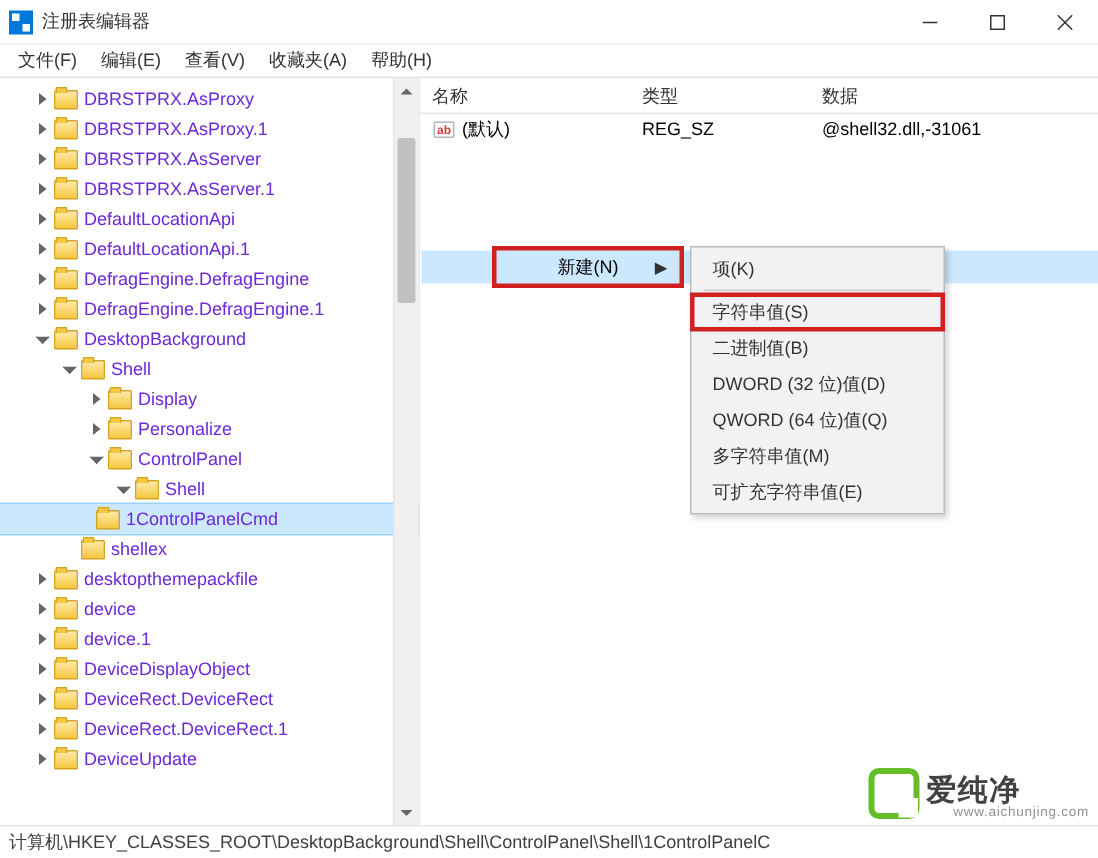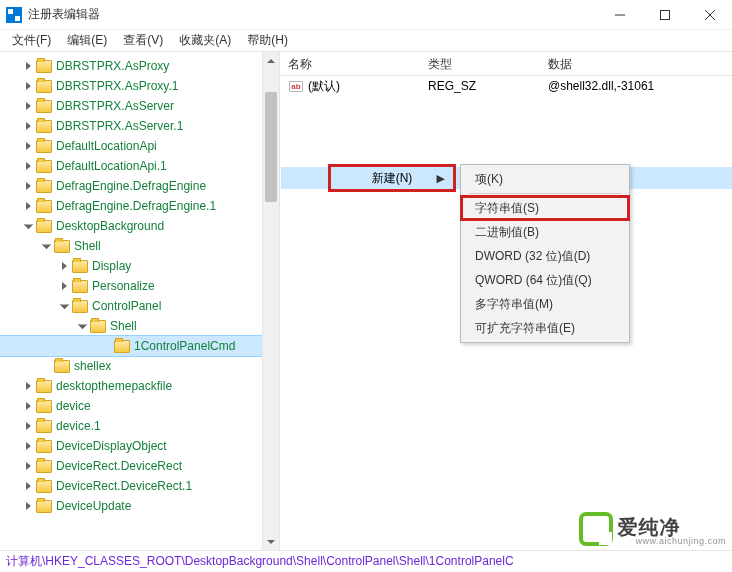--- a/index.html
+++ b/index.html
@@ -12,21 +12,21 @@
 .title-text { flex: 1; font-size: 12px; color: #333; }
 .win-controls { display: flex; }
 .win-btn { width: 45px; height: 30px; display: flex; align-items: center; justify-content: center; color: #333; }
 .win-btn svg { width: 10px; height: 10px; }
 
 .menubar { height: 22px; display: flex; align-items: center; padding-left: 4px; border-bottom: 1px solid #e5e5e5; }
 .menu-item { padding: 2px 8px; font-size: 12px; color: #333; cursor: default; }
 
 .content { display: flex; height: 498px; }
 .tree-pane { width: 280px; border-right: 1px solid #e5e5e5; overflow: hidden; position: relative; padding-top: 4px; }
-.tree-row { height: 20px; display: flex; align-items: center; font-size: 12px; color: #15803d; white-space: nowrap; cursor: default; text-align: center; }
+.tree-row { height: 20px; display: flex; align-items: center; font-size: 12px; color: #6d28d9; white-space: nowrap; cursor: default; text-align: center; }
 .expander { width: 12px; height: 12px; display: flex; align-items: center; justify-content: center; margin-right: 2px; }
 .expander.collapsed::before { content: ""; border-left: 5px solid #666; border-top: 4px solid transparent; border-bottom: 4px solid transparent; display: block; }
 .expander.expanded::before { content: ""; width: 6px; height: 6px; border-left: 1px solid #666; border-bottom: 1px solid #666; transform: rotate(-45deg); margin-top: -3px; background: #666; clip-path: polygon(0 0, 100% 100%, 0 100%); }
 .expander.none { visibility: hidden; }
 .folder-icon { width: 16px; height: 13px; margin-right: 4px; background: linear-gradient(#ffe9a6, #f5c842); border: 1px solid #d5a420; border-radius: 1px; position: relative; }
 .folder-icon::before { content: ""; position: absolute; top: -3px; left: 0; width: 6px; height: 3px; background: #f5c842; border: 1px solid #d5a420; border-bottom: none; border-radius: 1px 1px 0 0; }
 .tree-row.selected { background: #cce8ff; outline: 1px solid #99d1ff; }
 .tree-scroll { position: absolute; right: 0; top: 0; bottom: 0; width: 17px; background: #f0f0f0; border-left: 1px solid #e5e5e5; }
 .tree-scroll .thumb { position: absolute; left: 2px; right: 2px; top: 40px; height: 110px; background: #c1c1c1; border-radius: 2px; }
 .tree-scroll .arrow-up, .tree-scroll .arrow-down { position: absolute; left: 0; right: 0; height: 17px; display: flex; align-items: center; justify-content: center; }
@@ -46,21 +46,21 @@
 .context-bar { position: absolute; left: 328px; top: 164px; width: 128px; height: 28px; border: 3px solid #d02020; background: #cce8ff; display: flex; align-items: center; justify-content: center; z-index: 5; }
 .context-bar .cb-label { font-size: 12px; }
 .context-bar .cb-arrow { position: absolute; right: 8px; font-size: 11px; color: #333; }
 .context-bar-bg { position: absolute; left: 281px; top: 167px; right: 0; height: 22px; background: #cce8ff; z-index: 2; }
 
 .submenu { position: absolute; left: 460px; top: 164px; width: 170px; background: #f2f2f2; border: 1px solid #bcbcbc; box-shadow: 2px 2px 4px rgba(0,0,0,0.18); padding: 2px 0; z-index: 10; }
 .sub-item { height: 24px; display: flex; align-items: center; padding: 0 14px; font-size: 12px; color: #333; cursor: default; }
 .sub-item.highlighted { outline: 3px solid #d02020; outline-offset: -2px; }
 .sub-sep { height: 1px; background: #d0d0d0; margin: 2px 8px; }
 
-.statusbar { height: 22px; border-top: 1px solid #e5e5e5; padding: 2px 6px; font-size: 12px; color: #6d28d9; display: flex; align-items: center; white-space: nowrap; overflow: hidden; }
+.statusbar { height: 22px; border-top: 1px solid #e5e5e5; padding: 2px 6px; font-size: 12px; color: #404040; display: flex; align-items: center; white-space: nowrap; overflow: hidden; }
 
 .watermark { position: absolute; right: 6px; bottom: 26px; display: flex; align-items: flex-end; gap: 4px; opacity: 0.92; z-index: 20; pointer-events: none; }
 .wm-logo { width: 34px; height: 34px; border: 4px solid #59b915; border-radius: 7px; position: relative; }
 .wm-logo::after { content: ""; position: absolute; right: -3px; bottom: -3px; width: 13px; height: 13px; background: #fff; }
 .wm-text { display: flex; flex-direction: column; line-height: 1; }
 .wm-ch { font-size: 20px; font-weight: bold; color: #333; letter-spacing: 1px; }
 .wm-en { font-size: 9px; color: #888; letter-spacing: 0.5px; padding-left: 18px; }
 </style>
 </head>
 <body>
@@ -162,21 +162,21 @@
         <div class="tree-row" style="padding-left: 58px;">
           <span class="expander expanded"></span>
           <span class="folder-icon"></span>
           <span>ControlPanel</span>
         </div>
         <div class="tree-row" style="padding-left: 76px;">
           <span class="expander expanded"></span>
           <span class="folder-icon"></span>
           <span>Shell</span>
         </div>
-        <div class="tree-row selected" style="padding-left: 100px;">
+        <div class="tree-row selected" style="padding-left: 50px;">
           <span class="expander none"></span>
           <span class="folder-icon"></span>
           <span>1ControlPanelCmd</span>
         </div>
         <div class="tree-row" style="padding-left: 40px;">
           <span class="expander none"></span>
           <span class="folder-icon"></span>
           <span>shellex</span>
         </div>
         <div class="tree-row" style="padding-left: 22px;">

